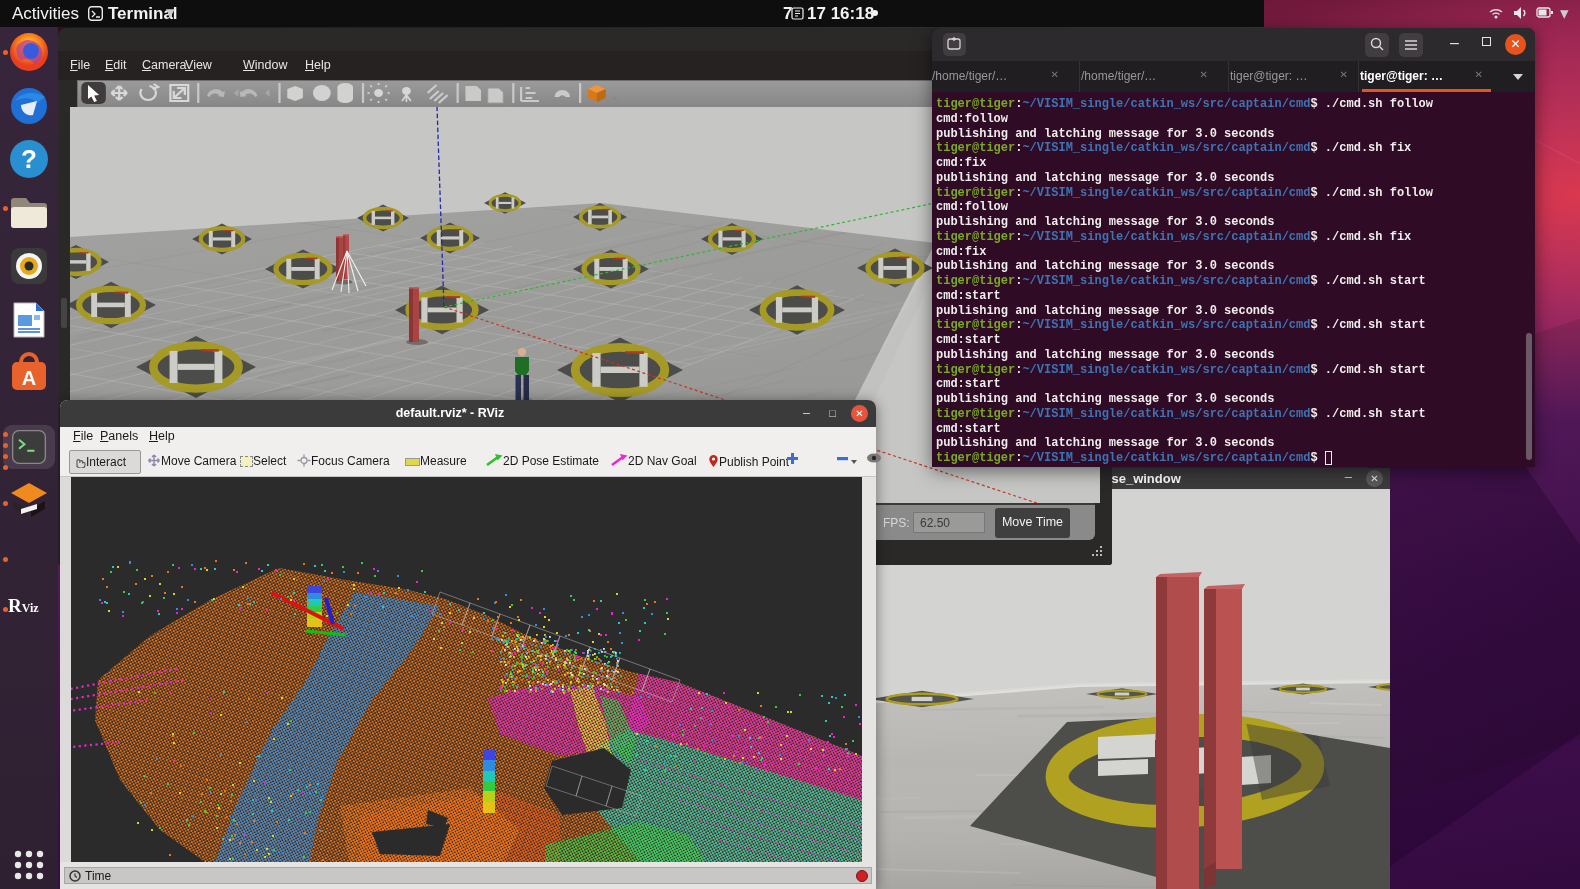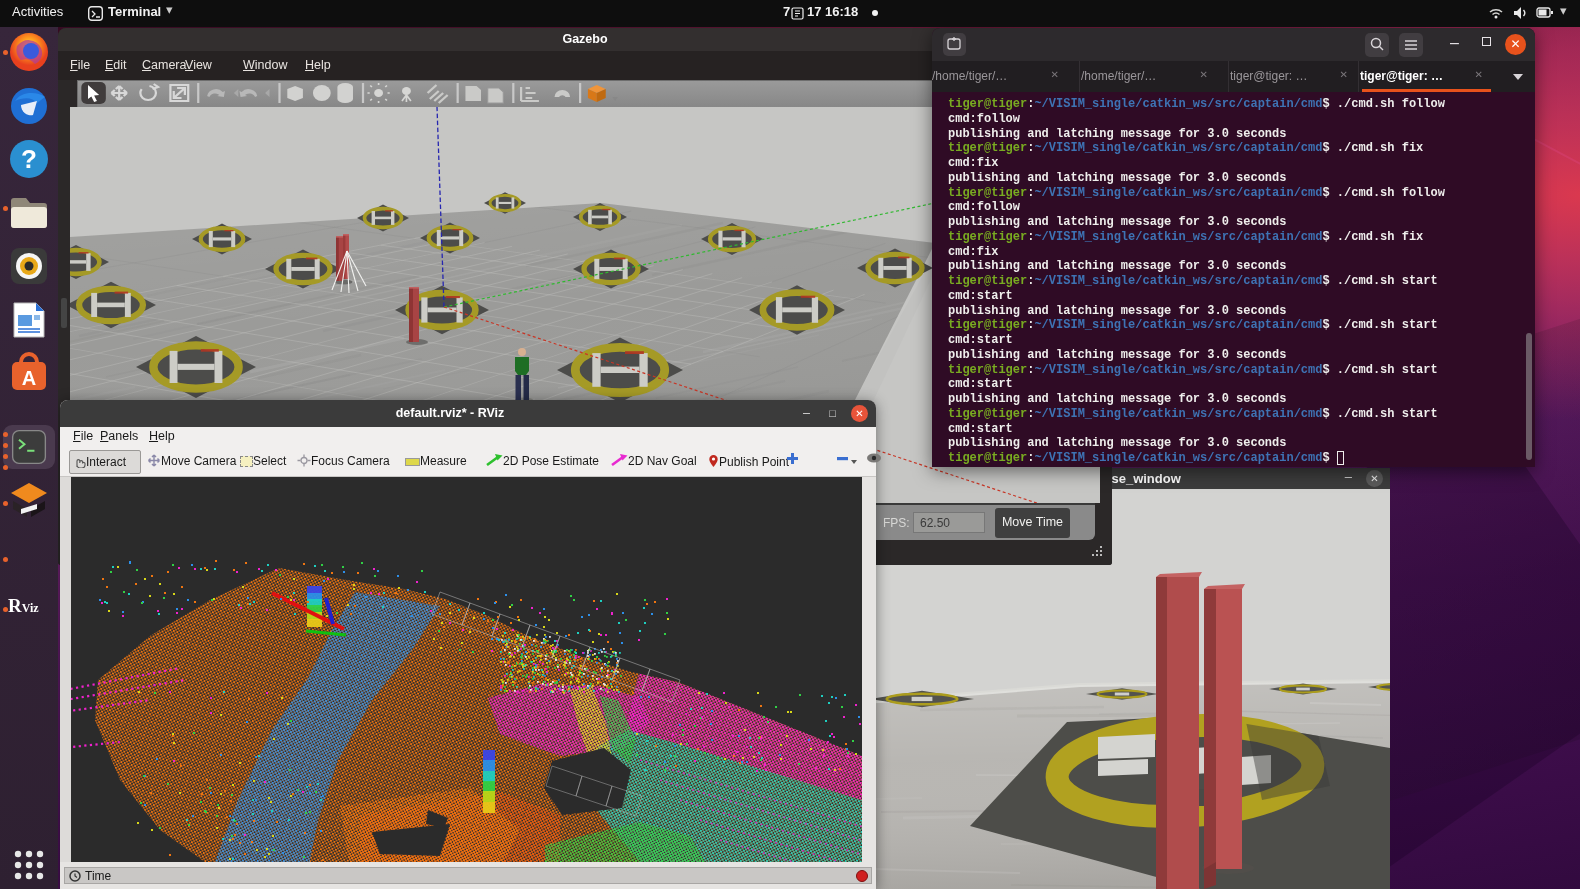--- a/index.html
+++ b/index.html
@@ -4,21 +4,21 @@
 html,body{width:1580px;height:889px;overflow:hidden;font-family:"Liberation Sans",sans-serif;background:#1d0b22}
 .abs{position:absolute}
 
 #wall{left:0;top:0;width:1580px;height:889px;background:
  radial-gradient(600px 300px at 1580px 195px, rgba(226,58,76,0.92), rgba(192,46,86,0.45) 48%, rgba(120,30,90,0) 75%),
  linear-gradient(170deg, #2e081e 0%, #49102a 11%, #6e1838 19%, #8c2454 28%, #85276b 36%, #742372 46%, #5c1a64 58%, #4a1156 72%, #3e0d4b 86%, #320a3f 100%);}
 #wall .band1{position:absolute;left:900px;top:420px;width:800px;height:400px;background:linear-gradient(115deg,rgba(255,255,255,0.028),rgba(0,0,0,0.16));transform:rotate(-18deg)}
 #wall .band2{position:absolute;left:880px;top:580px;width:760px;height:340px;background:rgba(18,0,28,0.28);transform:rotate(-35deg)}
 #wall .ln{position:absolute;background:rgba(233,84,160,0.55);height:1.5px;transform-origin:0 0}
 
-#topbar{left:0;top:0;width:1580px;height:27px;background:#0e0e0e;color:#f2f2f2;font-size:13px;z-index:50}
+#topbar{left:0;top:0;width:1264px;height:27px;background:#0e0e0e;color:#f2f2f2;font-size:17px;z-index:50}
 #topbar .it{position:absolute;top:4px}
 
 #dock{left:0;top:27px;width:58px;height:862px;background:linear-gradient(180deg,#37263b,#2e2031);z-index:49}
 .dkic{position:absolute;left:7px;width:44px;height:44px}
 .dot{position:absolute;left:3px;width:5px;height:5px;border-radius:50%;background:#e8622c}
 
 .win{position:absolute}
 .tbar{position:absolute;left:0;top:0;right:0;color:#fff;font-weight:bold;text-align:center}
 
 #gazebo{left:58px;top:28px;width:1054px;height:537px;background:#2b2828;border-radius:8px 8px 3px 3px;z-index:10}
@@ -29,21 +29,21 @@
 #gz-tool{position:absolute;top:52px;left:19px;right:4px;height:27px;background:linear-gradient(180deg,#9a9a9a,#878787);border:1px solid #6e6e6e;border-bottom:0}
 #gz-scene{position:absolute;top:79px;left:12px;width:1030px;height:396px;overflow:hidden}
 #gz-left{position:absolute;top:79px;left:0;width:12px;height:396px;background:#2b2828}
 #gz-bottom{position:absolute;top:475px;left:12px;width:1025px;height:37px;background:#8a8a8a;border-top:2px solid #3a3a3a;border-radius:0 0 6px 0}
 #gz-frame{position:absolute;top:512px;left:0;width:1054px;height:25px;background:#2b2828;border-radius:0 0 3px 3px}
 
 #term{left:932px;top:28px;width:603px;height:439px;background:#2f0b25;border-radius:8px 8px 0 0;box-shadow:0 4px 18px rgba(0,0,0,0.5);z-index:30}
 #tm-head{position:absolute;top:0;left:0;right:0;height:33px;background:#2d2a2d;border-radius:8px 8px 0 0}
 #tm-tabs{position:absolute;top:33px;left:0;right:0;height:31px;background:#211e21;font-size:12px;color:#9a969a}
 .tab{position:absolute;top:0;height:31px;border-right:1px solid #332f33;padding-top:8px;} .tab span{font-size:10px;color:#7a767a}
-#tm-body{position:absolute;top:64px;left:0;right:0;bottom:0;background:#2f0b25;font-family:"Liberation Mono",monospace;font-size:12px;font-weight:bold;color:#efeeec;padding:5px 0 0 16px;line-height:14.75px;white-space:pre}
+#tm-body{position:absolute;top:64px;left:0;right:0;bottom:0;background:#2f0b25;font-family:"Liberation Mono",monospace;font-size:12px;font-weight:bold;color:#efeeec;padding:5px 0 0 4px;line-height:14.75px;white-space:pre}
 #tm-body .g{color:#79ab21}
 #tm-body .b{color:#3e73b4}
 #tm-body .cur{outline:1.4px solid #efeeec;outline-offset:-1px}
 .wbtn{position:absolute;border-radius:50%;}
 
 #rviz{left:60px;top:400px;width:816px;height:489px;background:#e6e4e2;border-radius:8px 8px 0 0;box-shadow:0 2px 14px rgba(0,0,0,0.45);z-index:20}
 #rv-title{height:27px;background:#3b3b3b;border-radius:8px 8px 0 0;font-size:12.5px;line-height:27px;padding-right:36px}
 #rv-menu{position:absolute;top:27px;left:0;right:0;height:20px;background:#f1efee;color:#1a1a1a;font-size:12.5px}
 #rv-menu span{position:absolute;top:2px}
 #rv-tool{position:absolute;top:47px;left:0;right:0;height:30px;background:#f1efee;border-bottom:1px solid #c8c6c4;font-size:12px;color:#1a1a1a}
@@ -145,21 +145,20 @@
         <rect x="291" y="88" width="11" height="312" fill="#8f3a3a"></rect>
         <polygon points="339.0,100.0 343.0,97.0 380.0,95.0 377.0,100.0" fill="#c46262"></polygon>
         <rect x="339" y="100" width="38" height="280" fill="#ba5252"></rect>
         <rect x="339" y="100" width="12" height="280" fill="#8f3a3a"></rect>
         <polygon points="339.0,380.0 351.0,373.0 351.0,396.0 339.0,400.0" fill="#7e3434"></polygon>
       </svg>
     </div>
 </div>
 
 <div id="gazebo" class="win">
-  <div id="gz-title" class="tbar">Gazebo</div>
   <div id="gz-menu">
     <span style="left:12px"><u>F</u>ile</span>
       <span style="left:47px"><u>E</u>dit</span>
     <span style="left:84px"><u>C</u>amera</span>
       <span style="left:127px"><u>V</u>iew</span>
     <span style="left:185px"><u>W</u>indow</span>
       <span style="left:247px"><u>H</u>elp</span>
   </div>
   <div id="gz-tool">
     <svg width="668" height="25" viewBox="0 0 600 25" preserveAspectRatio="none">

